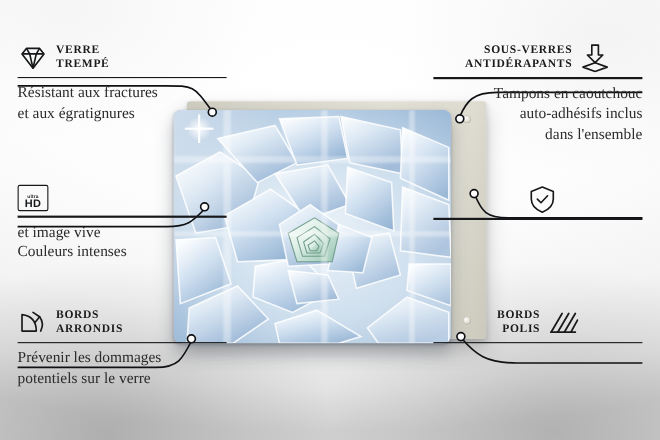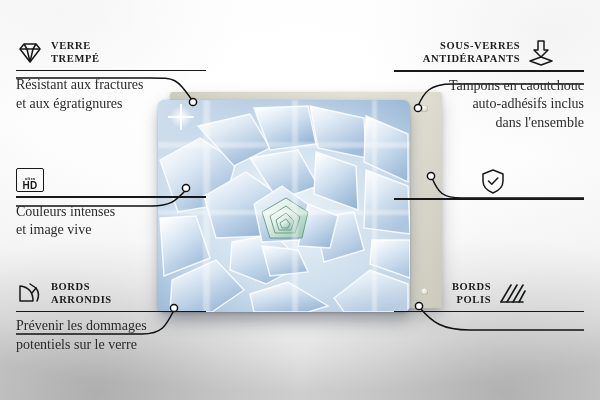--- a/index.html
+++ b/index.html
@@ -214,22 +214,22 @@
 
   <div class="feat left f2">
     <div class="hd">
       <div class="hdbadge">
         <span class="u">ultra</span>
         <span class="d">HD</span>
       </div>
     </div>
     <div class="rule"></div>
     <div class="desc">
+      <div>et image vive</div>
       <div>Couleurs intenses</div>
-      <div>et image vive</div>
     </div>
   </div>
 
   <div class="feat left f3">
     <div class="hd">
       <svg class="icon" width="28" height="24" viewBox="0 0 28 24">
         <g fill="none" stroke="#17181a" stroke-width="1.5" stroke-linejoin="round" stroke-linecap="round">
           <path d="M4 4 V19 H17 C17 11 13 5 4 4 Z"></path>
           <path d="M14 2 L20 6 L16 11"></path>
           <path d="M20 6 C23 10 23 15 21 19"></path>

